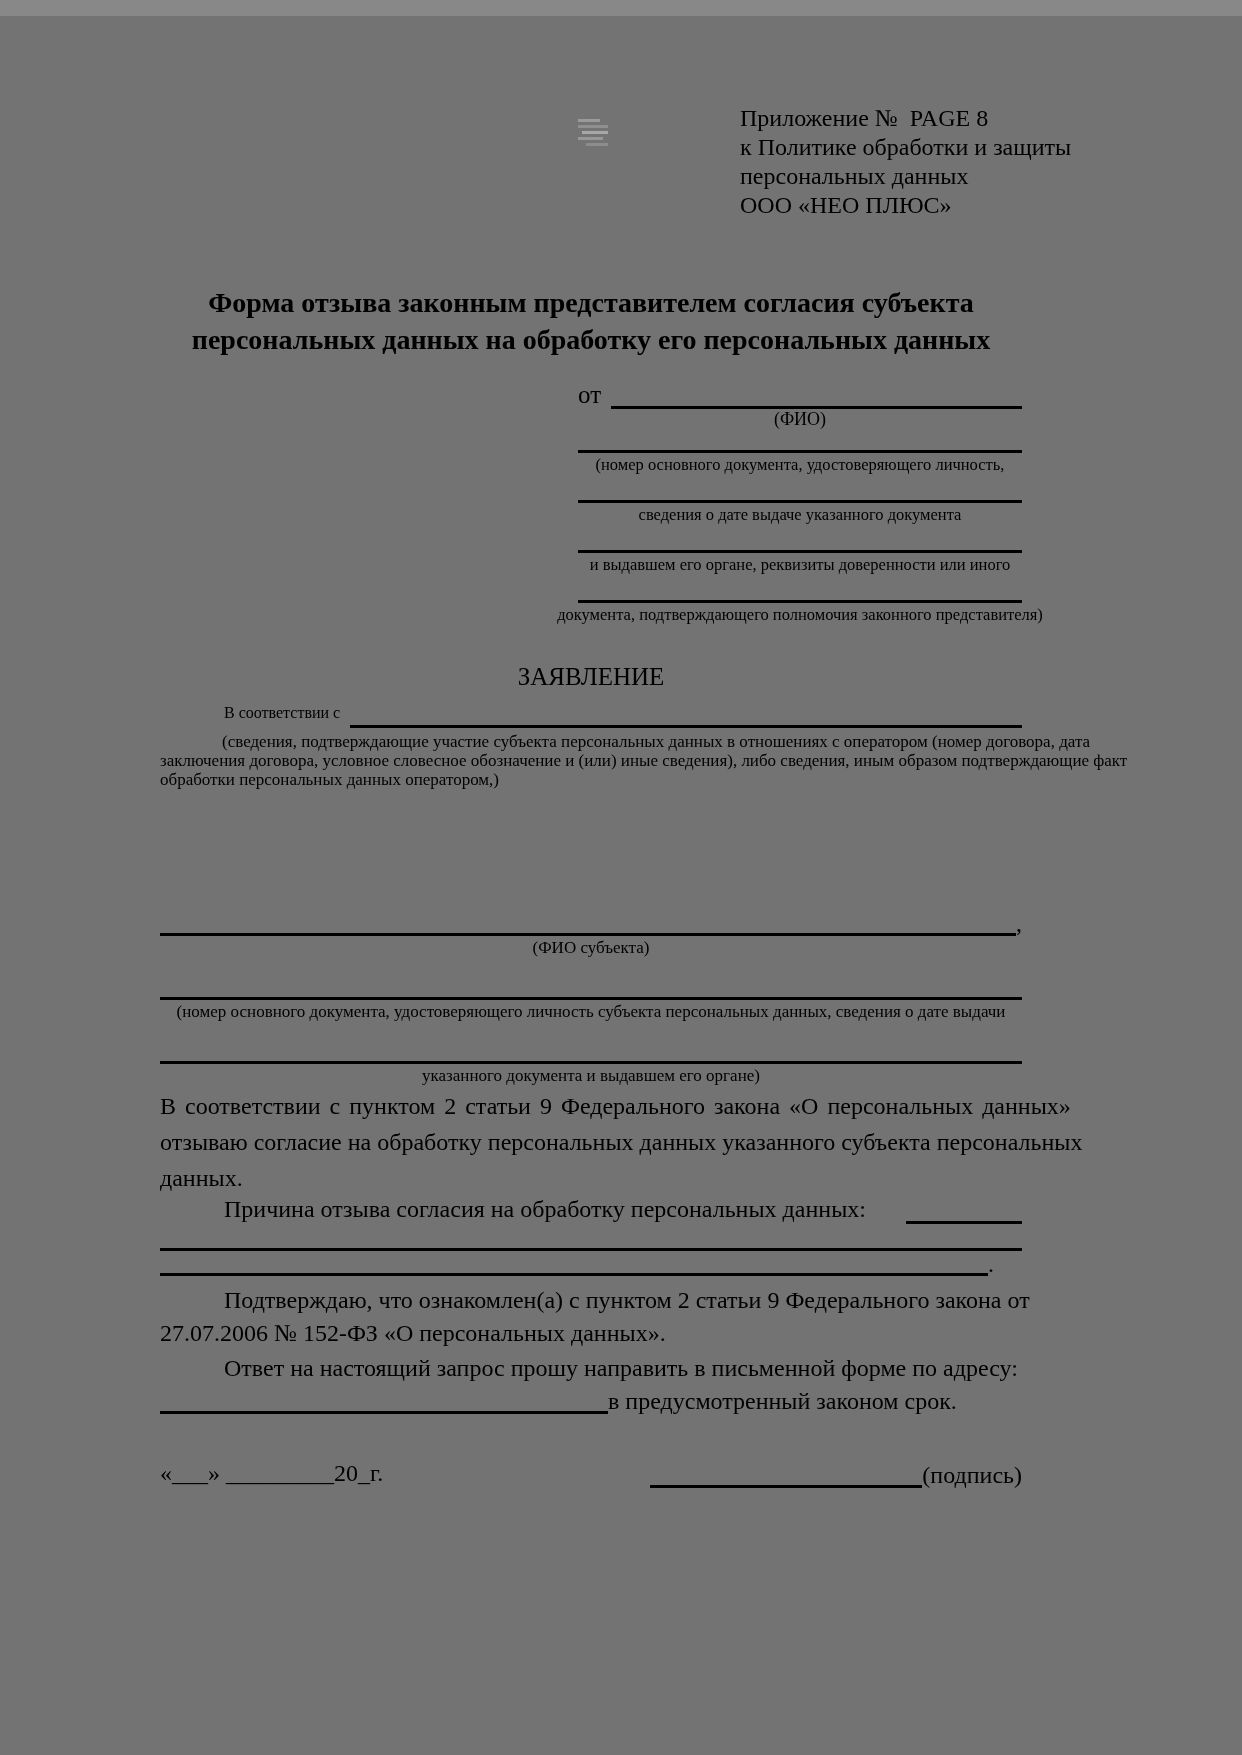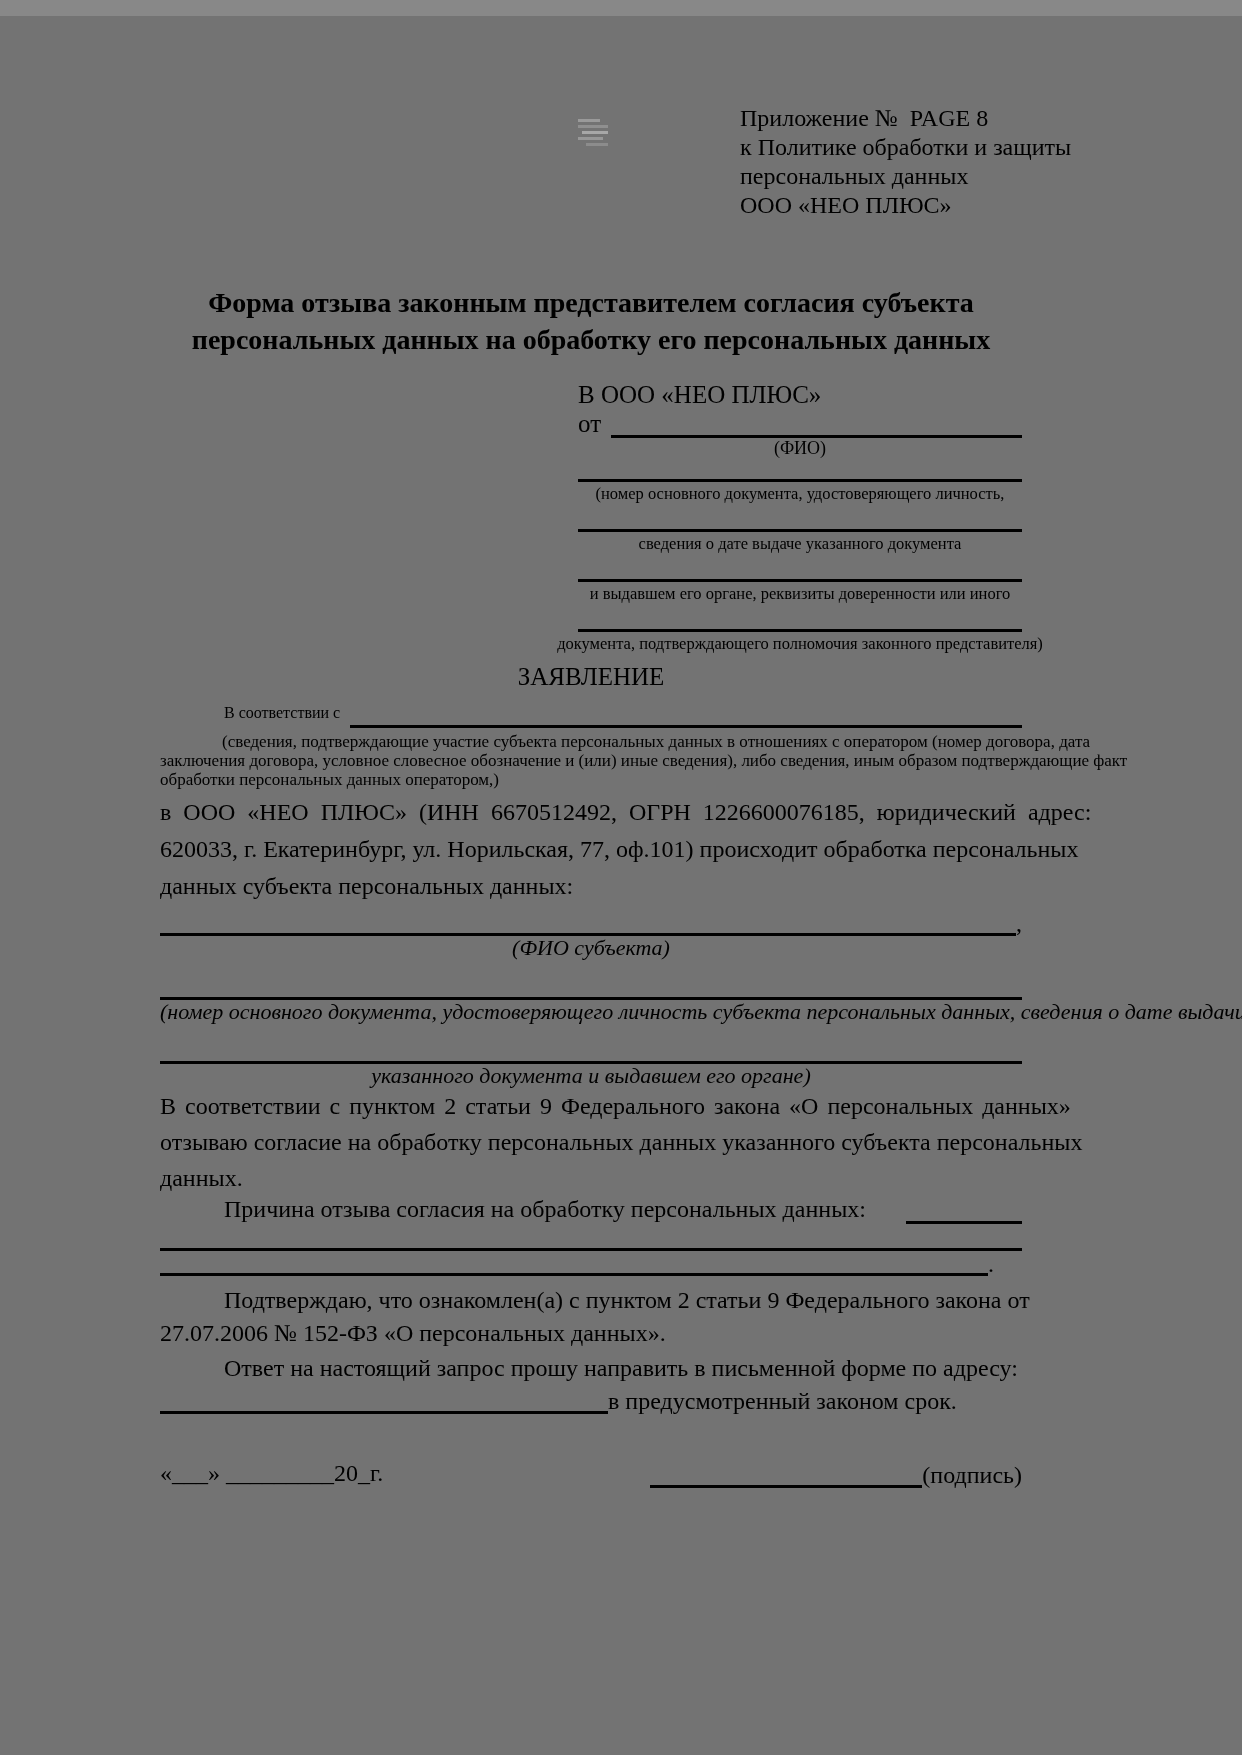--- a/index.html
+++ b/index.html
@@ -40,21 +40,21 @@
   .note .l1 { padding-left:62px; }
   .note div { white-space:pre; }
   .para { width:862px; font-size:24px; }
   .para div { white-space:pre; }
   .operator { left:160px; top:778px; line-height:37px; }
   .operator .w1 { word-spacing:6px; }
   .subject { left:160px; top:894px; width:862px; }
   .s-row1 { display:flex; align-items:flex-end; height:26px; }
   .s-row1 .fill-line { flex:1; height:26px; }
   .s-row1 .comma { font-size:24px; line-height:26px; }
-  .s-cap { font-size:22px; line-height:20px; text-align:center; margin-top:2px; white-space:pre;font-style:italic; }
+  .s-cap { font-size:17px; line-height:20px; text-align:center; margin-top:2px; white-space:pre; }
   .s-field { height:22px; border-bottom:3px solid #000; margin-top:17px; }
   .withdrawal { left:160px; top:1072px; line-height:36px; }
   .withdrawal .w1 { word-spacing:3px; }
   .reason { left:160px; top:1178px; width:862px; display:flex; align-items:flex-end; height:30px; font-size:24px;gap:28px; }
   .reason .lbl { line-height:30px; padding-left:64px; padding-right:12px; white-space:pre; }
   .reason .fill-line { flex:1; height:25px; }
   .blank1 { left:160px; top:1210px; width:862px; height:22px; border-bottom:3px solid #000; }
   .blank2 { left:160px; top:1236px; width:862px; display:flex; align-items:flex-end; height:24px; font-size:24px; }
   .blank2 .fill-line { flex:1; height:24px; }
   .blank2 .dot { line-height:24px; }
@@ -93,21 +93,20 @@
     <div class="pre">персональных данных</div>
     <div class="pre">ООО «НЕО ПЛЮС»</div>
   </div>
 
   <div class="abs title">
     <div>Форма отзыва законным представителем согласия субъекта</div>
     <div>персональных данных на обработку его персональных данных</div>
   </div>
 
   <div class="abs recipient">
-    <div class="r-to">В ООО «НЕО ПЛЮС»</div>
     <div class="r-from">
       <span class="lbl">от</span>
       <span class="fill-line"></span>
     </div>
     <div class="r-fio">(ФИО)</div>
 
     <div class="r-field first"></div>
     <div class="r-cap">(номер основного документа, удостоверяющего личность,</div>
 
     <div class="r-field"></div>
@@ -126,25 +125,20 @@
     <span class="lbl">В соответствии с</span>
     <span class="fill-line"></span>
   </div>
 
   <div class="abs note">
     <div class="l1">(сведения, подтверждающие участие субъекта персональных данных в отношениях с оператором (номер договора, дата</div>
     <div>заключения договора, условное словесное обозначение и (или) иные сведения), либо сведения, иным образом подтверждающие факт</div>
     <div>обработки персональных данных оператором,)</div>
   </div>
 
-  <div class="abs para operator">
-    <div class="w1">в ООО «НЕО ПЛЮС» (ИНН 6670512492, ОГРН 1226600076185, юридический адрес:</div>
-    <div>620033, г. Екатеринбург, ул. Норильская, 77, оф.101) происходит обработка персональных</div>
-    <div>данных субъекта персональных данных:</div>
-  </div>
 
   <div class="abs subject">
     <div class="s-row1">
       <span class="fill-line"></span>
       <span class="comma">,</span>
     </div>
     <div class="s-cap">(ФИО субъекта)</div>
 
     <div class="s-field"></div>
     <div class="s-cap">(номер основного документа, удостоверяющего личность субъекта персональных данных, сведения о дате выдачи</div>

